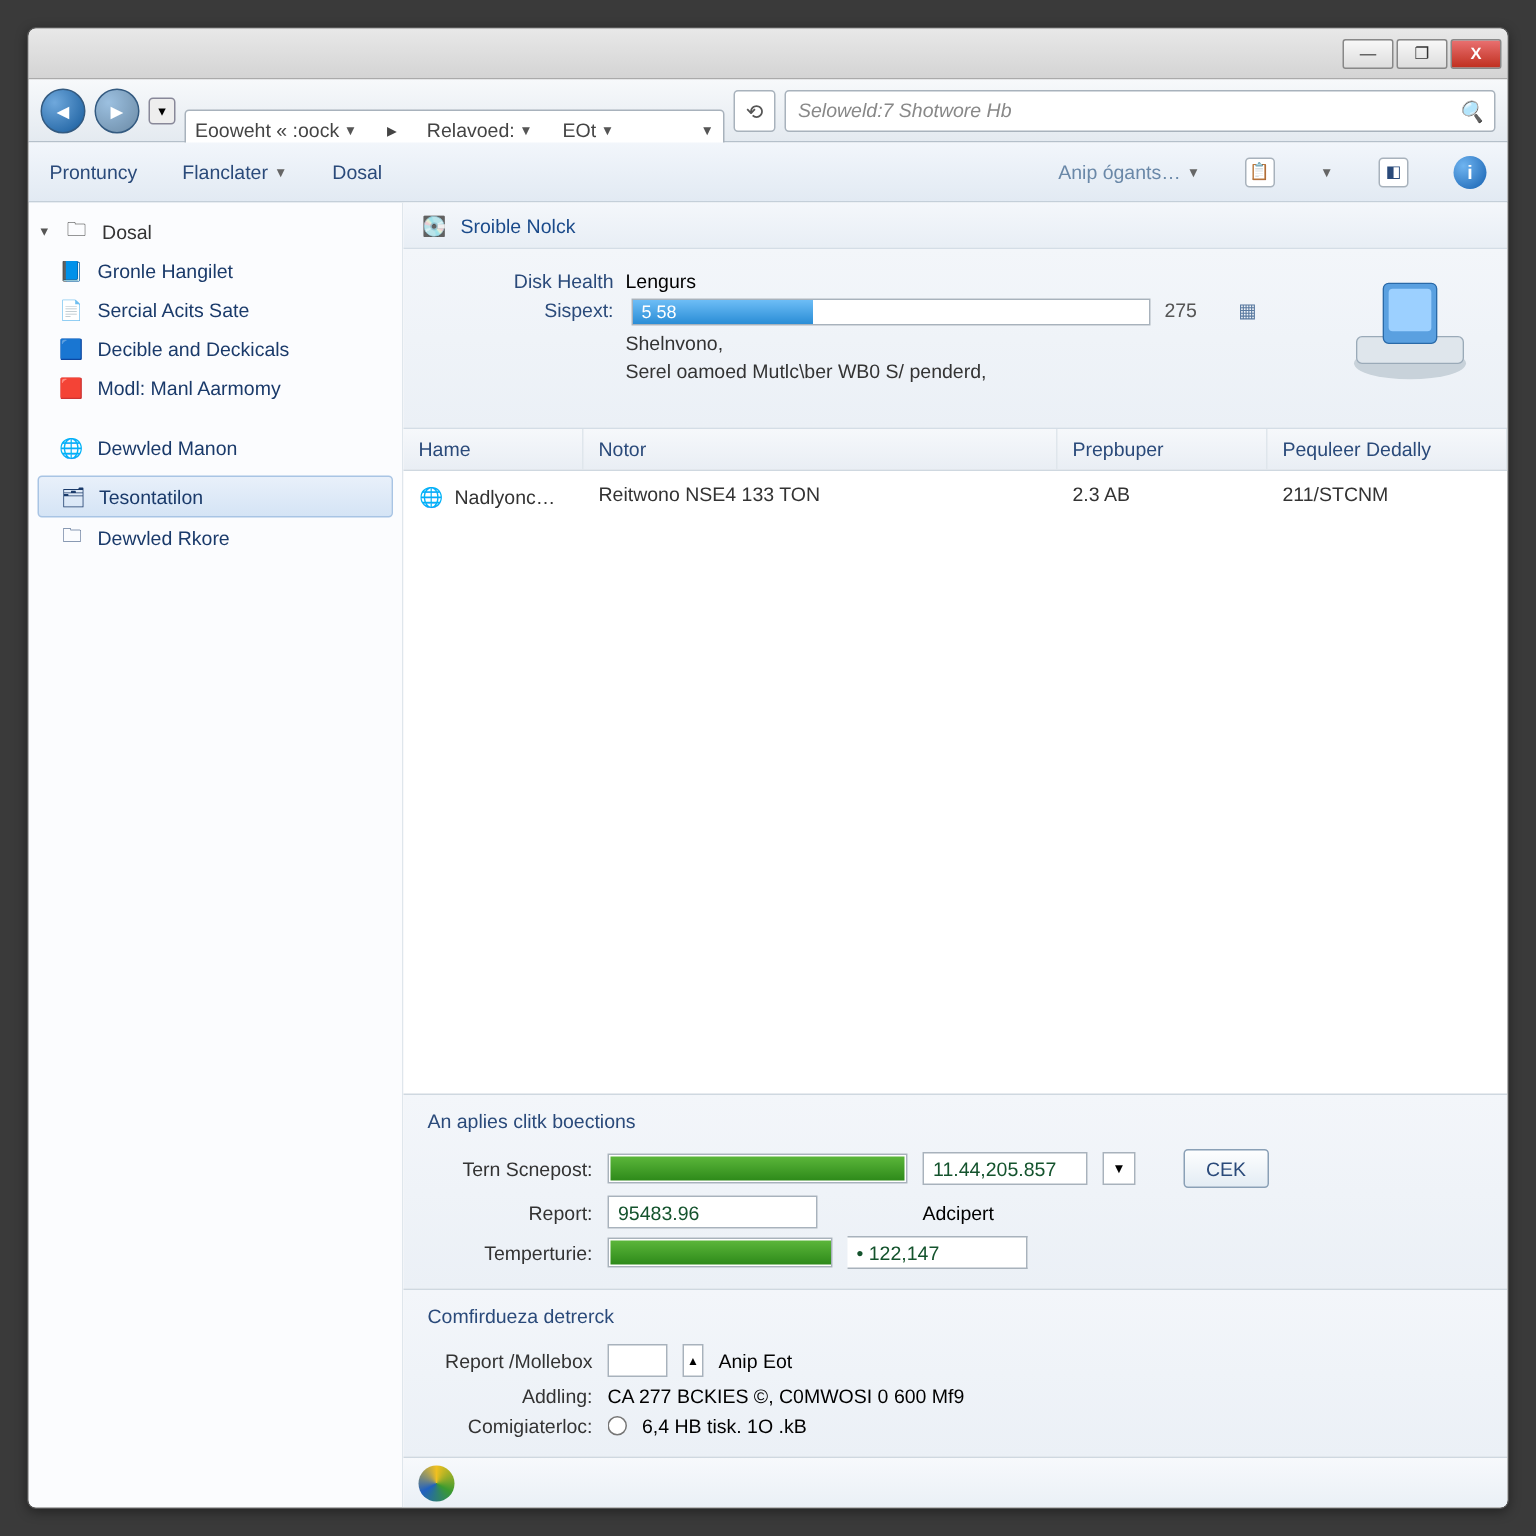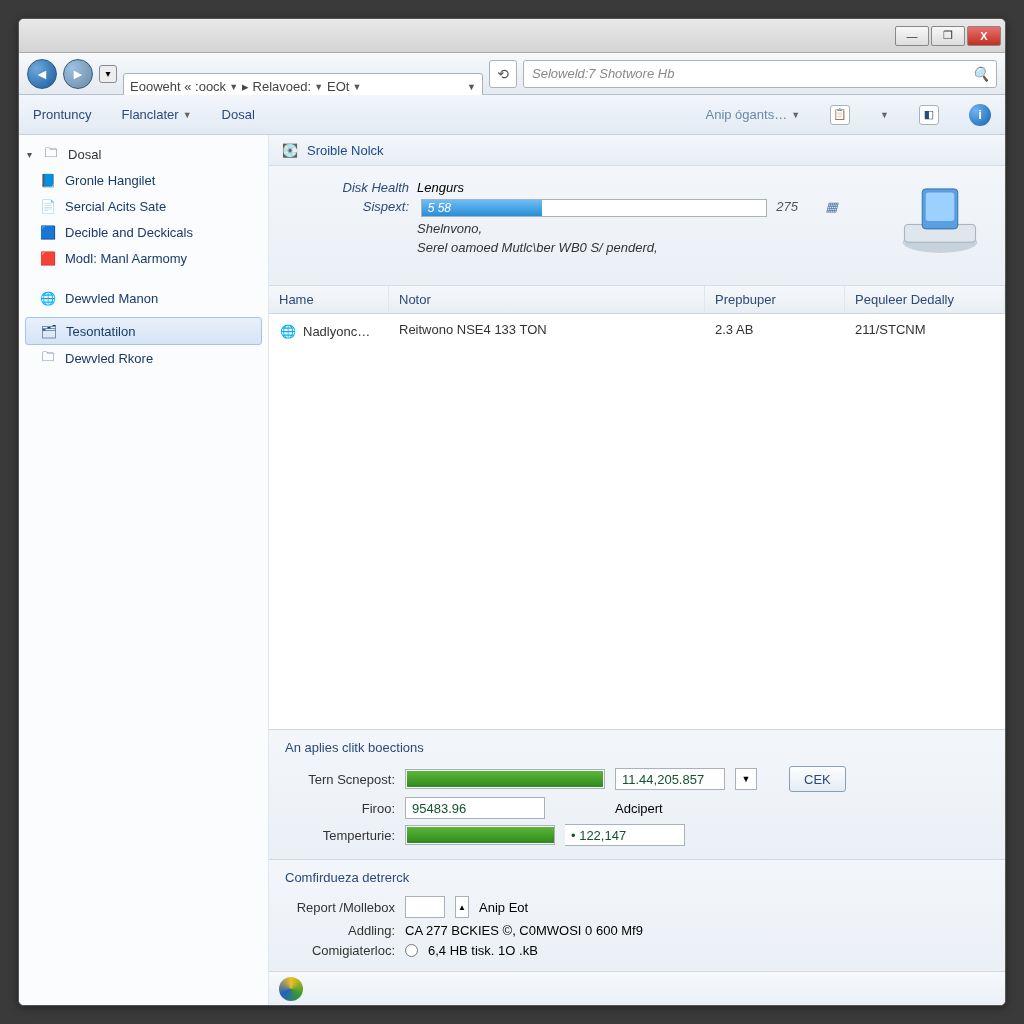--- a/index.html
+++ b/index.html
@@ -9,21 +9,21 @@
 
 .titlebar { height: 34px; background: linear-gradient(#e8e8e8,#d4d4d4); display: flex; justify-content: flex-end; align-items: center; padding: 0 4px; border-bottom: 1px solid #aaa; }
 .win-btn { width: 34px; height: 20px; margin-left: 2px; border: 1px solid #888; background: linear-gradient(#f8f8f8,#ddd); border-radius: 2px; display:flex;align-items:center;justify-content:center;font-size:11px;color:#333;cursor:pointer;}
 .win-btn.close { background: linear-gradient(#e97070,#c03020); color:#fff; font-weight:bold;}
 
 
 .navrow { height: 42px; background: linear-gradient(#f7f9fb,#e4eaf0); display:flex; align-items:center; padding:0 8px; gap:6px; border-bottom:1px solid #b5c0ca;}
 .nav-arrow { width:30px; height:30px; border-radius:50%; background: radial-gradient(circle at 30% 30%, #6fa8dc, #155a9b); border:1px solid #335a80; display:flex;align-items:center;justify-content:center;color:#fff; font-size:14px; cursor:pointer;}
 .nav-arrow.fwd { background: radial-gradient(circle at 30% 30%, #9cc0e0, #6b8aa5); }
 .nav-small{width:18px;height:18px;border:1px solid #889;border-radius:3px;background:#eee;display:flex;align-items:center;justify-content:center;font-size:10px;cursor:pointer;}
-.breadcrumb { flex: 0 0 auto; display:flex; align-items:center; height:28px; background:#fff; border:1px solid #a8b2bc; border-radius:3px; padding:12px 6px; gap:4px; color:#444; min-width:360px;margin-top:26px;}
+.breadcrumb { flex: 0 0 auto; display:flex; align-items:center; height:28px; background:#fff; border:1px solid #a8b2bc; border-radius:3px; padding:12px 6px; gap:20px; color:#444; min-width:360px;margin-top:26px;}
 .breadcrumb .seg{display:flex;align-items:center;gap:3px;cursor:pointer;}
 .breadcrumb .caret{font-size:9px;color:#555;}
 .refresh-circ{width:28px;height:28px;border:1px solid #a8b2bc;border-radius:3px;background:#fff;display:flex;align-items:center;justify-content:center;font-size:14px;color:#555;cursor:pointer;}
 .search { flex:1; height:28px; background:#fff; border:1px solid #a8b2bc; border-radius:3px; padding:0 26px 0 8px; color:#888; font-style:italic; display:flex;align-items:center; position:relative;}
 .search .mag{position:absolute;right:6px;top:5px;font-size:14px;color:#666;}
 
 
 .menubar { height:40px; background: linear-gradient(#f2f6fb,#e2eaf3); border-bottom:1px solid #c4cfd9; display:flex; align-items:center; padding:0 14px; gap:30px; color:#2a4a7a;}
 .menubar .mitem{cursor:pointer; display:flex;align-items:center;gap:4px;}
 .menubar .spacer{flex:1;}
@@ -36,21 +36,21 @@
 .sidebar { width:250px; background:#fbfcfe; border-right:1px solid #dfe6ec; padding:6px 0;}
 .side-item{display:flex;align-items:center;gap:8px;padding:4px 10px 4px 20px;color:#1a3a6a;cursor:pointer;}
 .side-item.root{padding-left:8px;color:#333;}
 .side-item.root::before{content:"▾";font-size:10px;margin-right:2px;color:#555;}
 .side-item.sel{background:linear-gradient(#e8f0fa,#d5e4f5);border:1px solid #a8c4e4;border-radius:3px;margin:0 6px;padding-left:14px;}
 .side-gap{height:14px;}
 .sicon{width:18px;height:18px;display:inline-flex;align-items:center;justify-content:center;font-size:13px;}
 
 .main { flex:1; display:flex; flex-direction:column; background:#fff;}
 .section-head{background:linear-gradient(#f4f7fb,#e8eef5);border-bottom:1px solid #d4dde6;padding:6px 12px;color:#1a4a8a;display:flex;align-items:center;gap:8px;}
-.detail{padding:10px 16px 14px 60px; background:linear-gradient(#f3f6fa,#ebf0f6); border-bottom:1px solid #d4dde6; position:relative; min-height:120px;font-style:italic;}
+.detail{padding:10px 16px 14px 60px; background:linear-gradient(#f3f6fa,#ebf0f6); border-bottom:1px solid #d4dde6; position:relative; min-height:120px;}
 .detail .lbl{display:inline-block;width:80px;text-align:right;color:#2a4a7a;margin-right:8px;}
 .detail .row{margin:4px 0;}
 .detail .pgbar{display:inline-block;width:346px;height:18px;background:#fff;border:1px solid #a8b2bc;position:relative;vertical-align:middle;}
 .detail .pgfill{position:absolute;left:0;top:0;bottom:0;width:35%;background:linear-gradient(#6dbdf6,#2a8dd6);}
 .detail .pgtxt{position:absolute;left:6px;top:1px;font-size:12px;color:#fff;}
 .detail .pgend{display:inline-block;margin-left:6px;color:#555;}
 .detail .sub{margin-left:88px;color:#333;}
 .drive-img{position:absolute;right:20px;top:14px;width:90px;height:80px;}
 
 
@@ -219,21 +219,21 @@
           <span class="flabel">Tern Scnepost:</span>
           <span class="greenbar" style="width:200px">
               <span class="greenfill" style="width:99%"></span>
             </span>
           <span class="finput" style="width:110px">11.44,205.857</span>
           <span class="drop-caret">▼</span>
           <span style="width:12px"></span>
           <span class="btn">CEK</span>
         </div>
         <div class="frow">
-          <span class="flabel">Firoo:</span>
+          <span class="flabel">Report:</span>
           <span class="finput" style="width:140px">95483.96</span>
           <span style="width:50px"></span>
           <span>Adcipert</span>
         </div>
         <div class="frow">
           <span class="flabel">Temperturie:</span>
           <span class="greenbar" style="width:150px">
               <span class="greenfill" style="width:99%"></span>
             </span>
           <span class="finput" style="width:120px;border-left:none">• 122,147</span>

